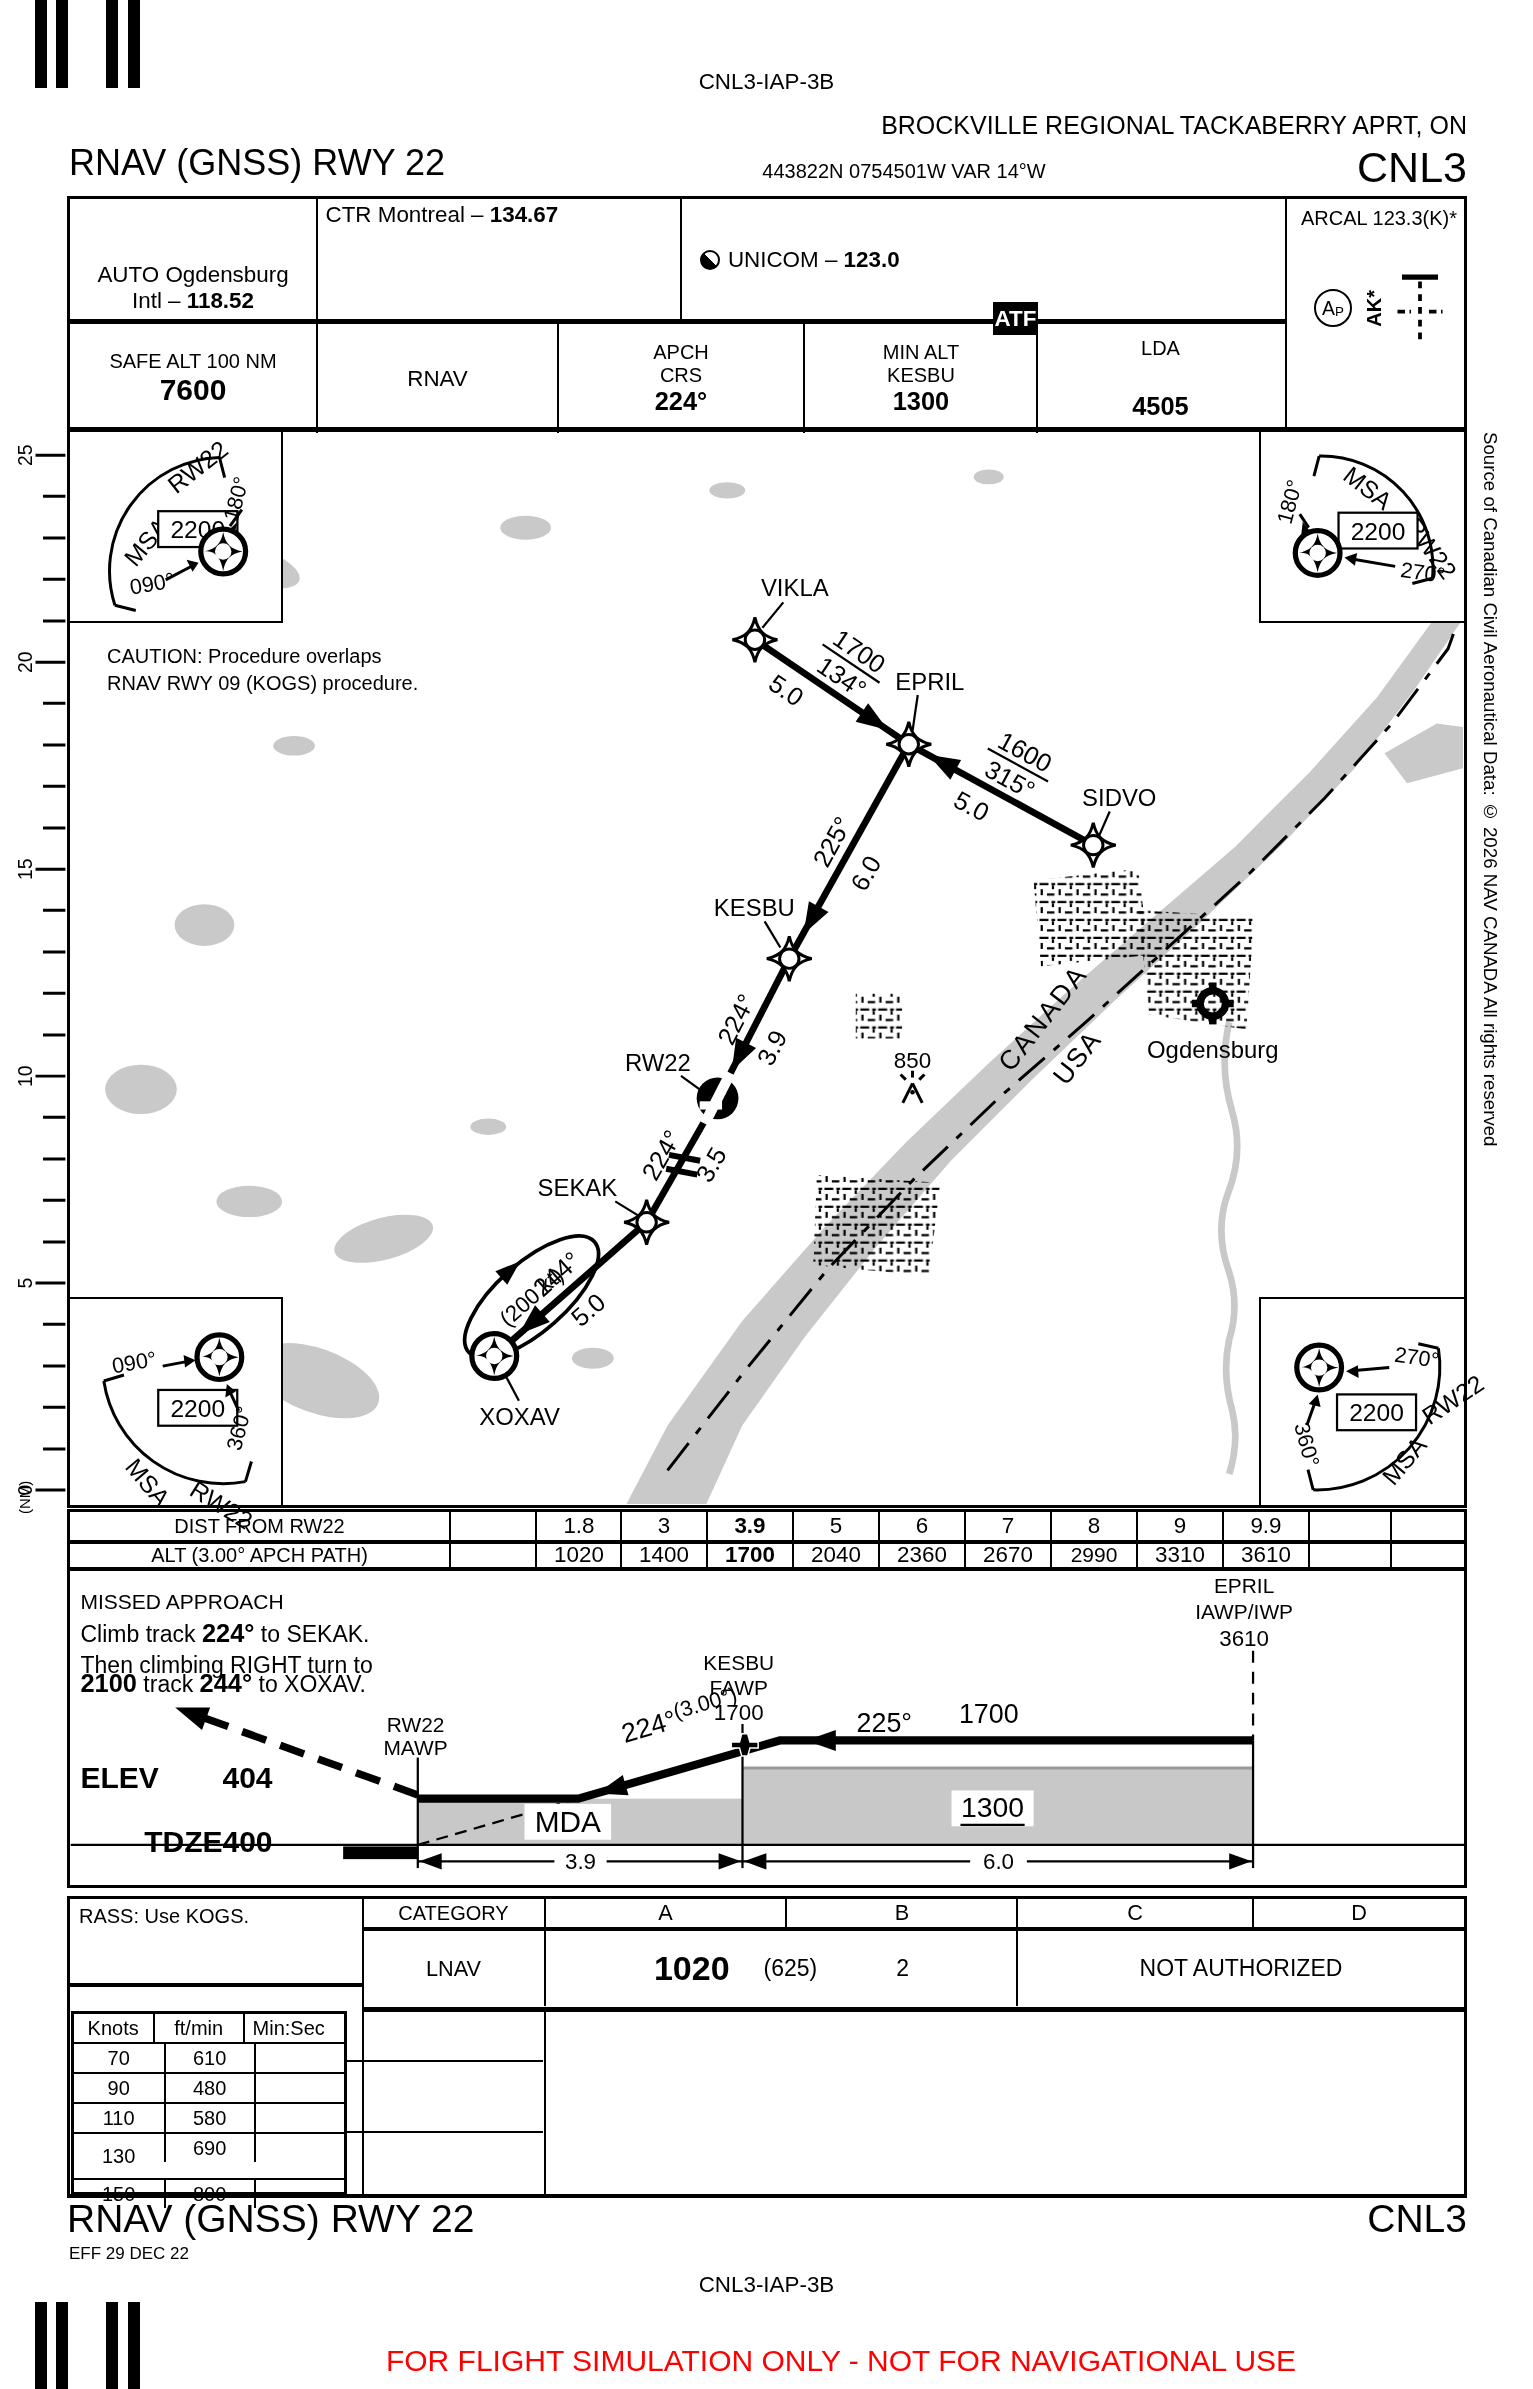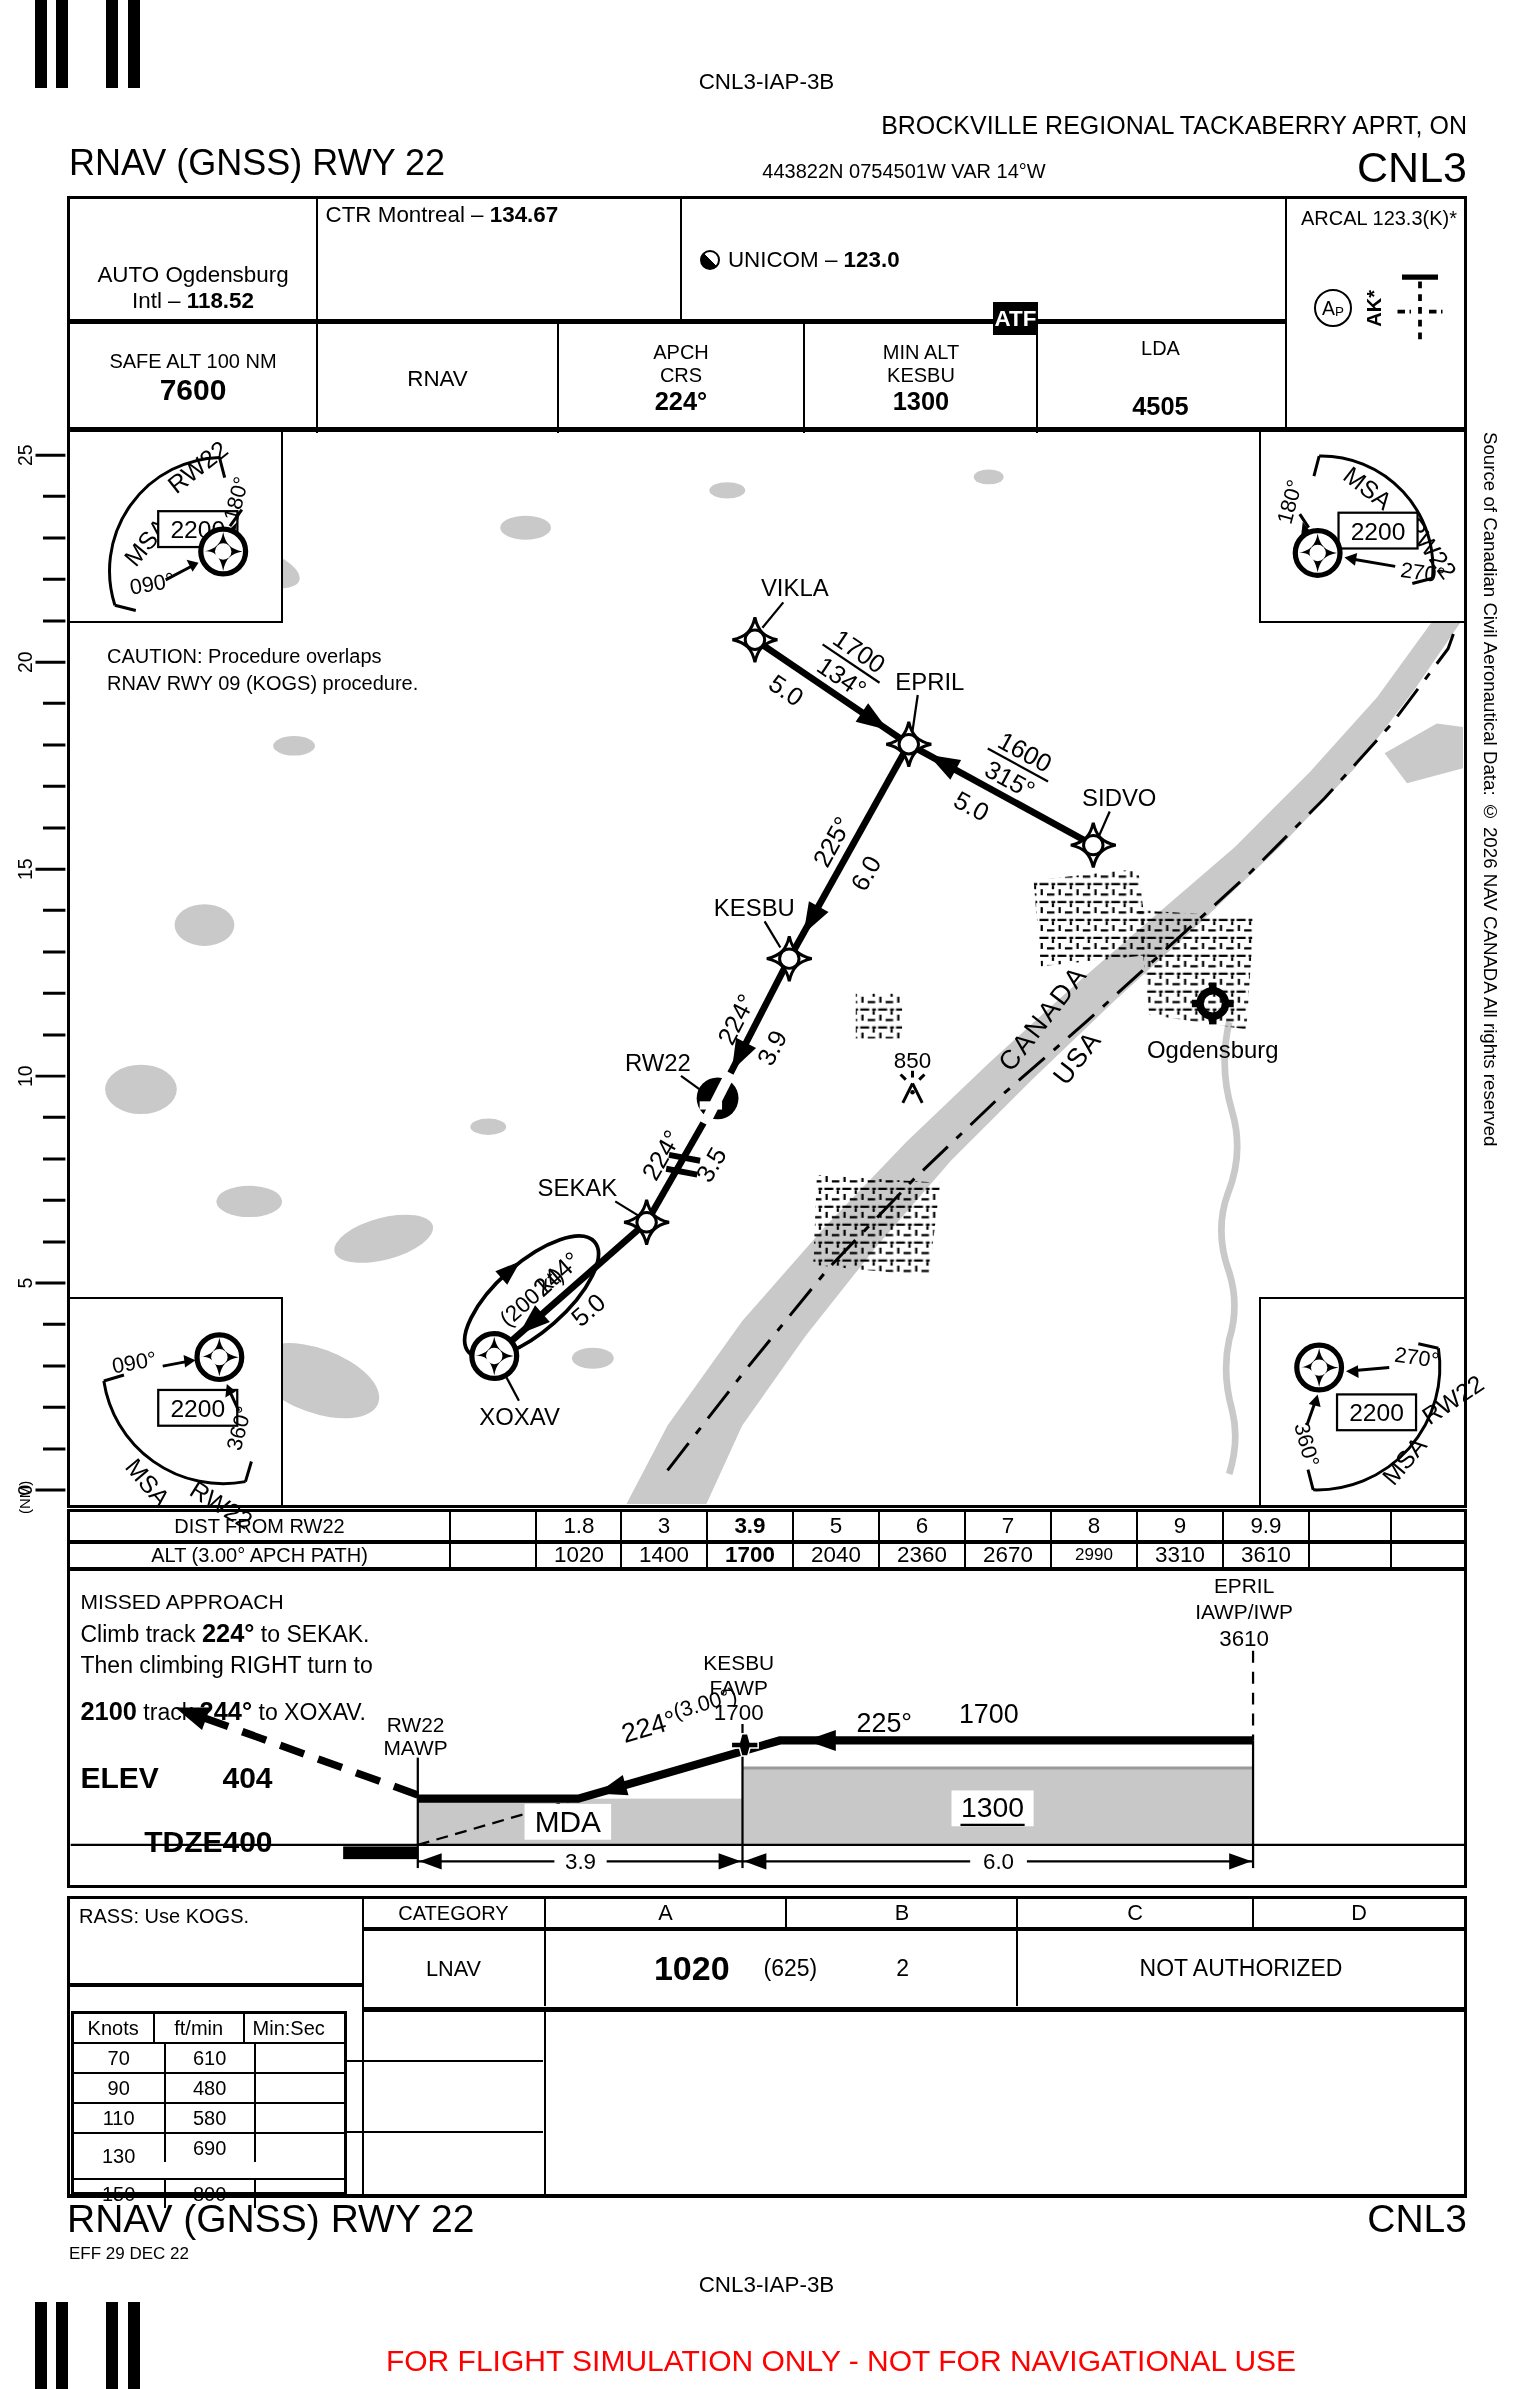--- a/index.html
+++ b/index.html
@@ -395,21 +395,21 @@
     <div class="cell" style="left:1320px;top:0;width:75px;height:28px;border-left:2.2px solid #000;"></div>
     <div class="bar" style="left:0;top:28px;width:1395px;height:3.7px;"></div>
     <div class="cell ctr" style="left:0;top:31px;width:379px;height:24px;font-size:20px;line-height:24px;">ALT (3.00° APCH PATH)</div>
     <div class="cell" style="left:379px;top:31px;width:86px;height:24px;border-left:2.2px solid #000;"></div>
     <div class="cell ctr" style="left:465px;top:31px;width:86px;height:24px;border-left:2.2px solid #000;font-size:22.4px;line-height:24px;">1020</div>
     <div class="cell ctr" style="left:550px;top:31px;width:86px;height:24px;border-left:2.2px solid #000;font-size:22.4px;line-height:24px;">1400</div>
     <div class="cell ctr" style="left:636px;top:31px;width:86px;height:24px;border-left:2.2px solid #000;font-size:22.4px;line-height:24px;font-weight:bold;">1700</div>
     <div class="cell ctr" style="left:722px;top:31px;width:86px;height:24px;border-left:2.2px solid #000;font-size:22.4px;line-height:24px;">2040</div>
     <div class="cell ctr" style="left:808px;top:31px;width:86px;height:24px;border-left:2.2px solid #000;font-size:22.4px;line-height:24px;">2360</div>
     <div class="cell ctr" style="left:894px;top:31px;width:86px;height:24px;border-left:2.2px solid #000;font-size:22.4px;line-height:24px;">2670</div>
-    <div class="cell ctr" style="left:980px;top:31px;width:86px;height:24px;border-left:2.2px solid #000;font-size:17px;line-height:24px;">2990</div>
+    <div class="cell ctr" style="left:980px;top:31px;width:86px;height:24px;border-left:2.2px solid #000;font-size:21px;line-height:24px;">2990</div>
     <div class="cell ctr" style="left:1066px;top:31px;width:86px;height:24px;border-left:2.2px solid #000;font-size:22.4px;line-height:24px;">3310</div>
     <div class="cell ctr" style="left:1152px;top:31px;width:86px;height:24px;border-left:2.2px solid #000;font-size:22.4px;line-height:24px;">3610</div>
     <div class="cell" style="left:1238px;top:31px;width:82px;height:24px;border-left:2.2px solid #000;"></div>
     <div class="cell" style="left:1320px;top:31px;width:75px;height:24px;border-left:2.2px solid #000;"></div>
   </div>
 
   <div class="box" style="left:67px;top:1567px;width:1400px;height:321px;border-top-width:4.5px;">
     <svg style="left:0;top:0;" width="1395" height="315" viewBox="0 0 1867 422">
 
       <rect x="465" y="305" width="435" height="62" fill="#c8c8c8"></rect>
@@ -467,21 +467,21 @@
       <path d="M902,389 l30,-11 v22 z M1582,389 l-30,-11 v22 z" fill="#000"></path>
       <rect x="1205" y="372" width="76" height="34" fill="#fff"></rect>
       <text x="1243" y="399" font-size="30" text-anchor="middle">6.0</text>
     </svg>
 
     <div class="t" style="left:10.5px;top:19.4px;font-size:21px;">MISSED APPROACH</div>
     <div class="t" style="left:10.5px;top:48px;font-size:23px;">
       <span>Climb track </span><b style="font-size:25.4px;">224°</b><span> to SEKAK.</span>
     </div>
     <div class="t" style="left:10.5px;top:81px;font-size:23px;">Then climbing RIGHT turn to</div>
-    <div class="t" style="left:10.5px;top:126px;font-size:23px;">
+    <div class="t" style="left:10.5px;top:98px;font-size:23px;">
       <b style="font-size:25.4px;">2100</b><span> track </span><b style="font-size:25.4px;">244°</b><span> to XOXAV.</span>
     </div>
     <div class="t" style="left:10.5px;top:190px;font-size:30px;font-weight:bold;">
       <span style="display:inline-block;width:142px;">ELEV</span><span>404</span>
     </div>
     <div class="t" style="left:10.5px;top:254px;font-size:30px;font-weight:bold;text-align:right;">
       <span style="display:inline-block;width:142px;">TDZE</span><span>400</span>
     </div>
   </div>
 

